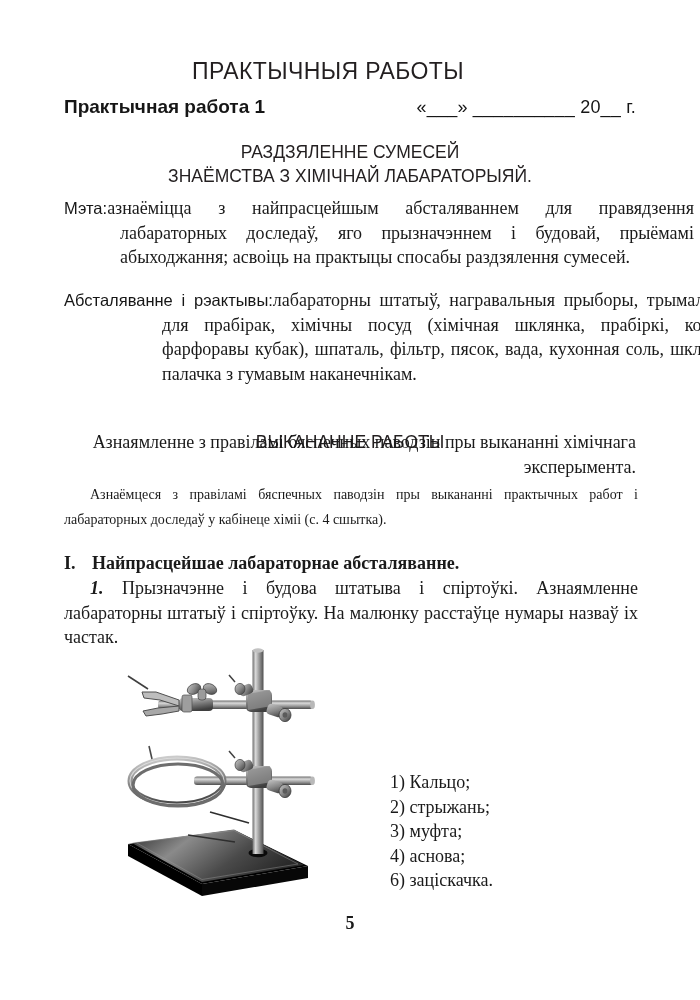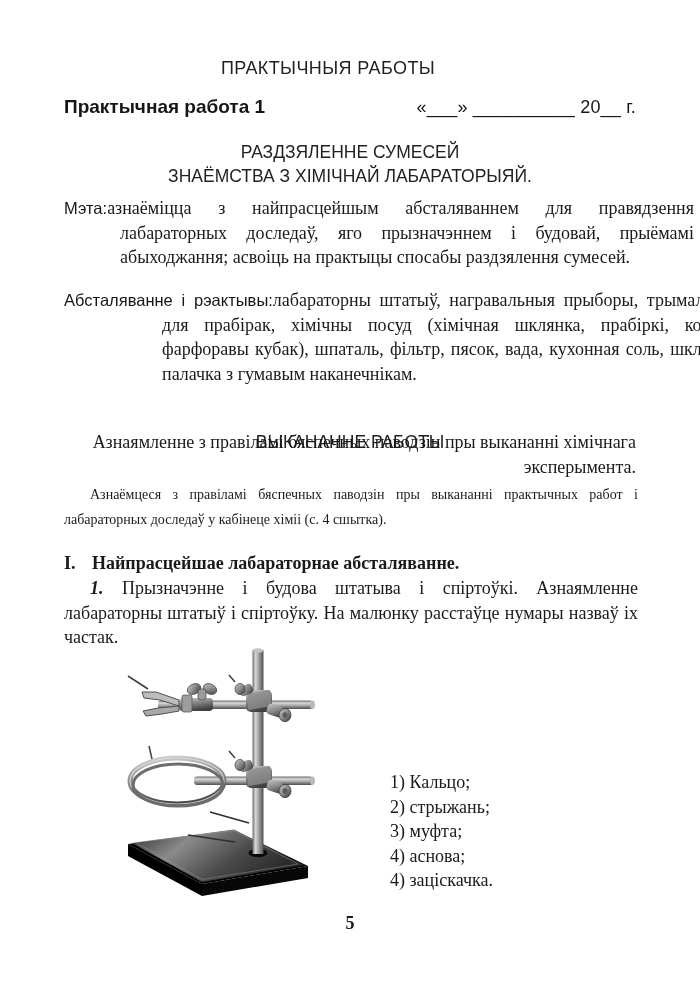--- a/index.html
+++ b/index.html
@@ -23,21 +23,21 @@
   }
 
   
   .main-title {
     position: absolute;
     top: 58px;
     left: 0;
     width: 656px;
     text-align: center;
     font-family: "Liberation Sans", "DejaVu Sans", sans-serif;
-    font-size: 18px;
+    font-size: 23px;
     letter-spacing: 0.4px;
     color: #231f20;
   }
   .work-row {
     position: absolute;
     top: 96px;
     left: 64px;
     width: 572px;
     display: flex;
     align-items: baseline;
@@ -346,18 +346,18 @@
       <line x1="127" y1="175" x2="88" y2="164" stroke="#2e2e2e" stroke-width="1.7"></line>
       <line x1="113" y1="194" x2="66" y2="187" stroke="#2e2e2e" stroke-width="1.7"></line>
     </svg>
   </div>
 
   <div class="legend">
     <div>1) Кальцо;</div>
     <div>2) стрыжань;</div>
     <div>3) муфта;</div>
     <div>4) аснова;</div>
-    <div>4) заціскачка.</div>
+    <div>6) заціскачка.</div>
   </div>
 
   <div class="page-number">5</div>
 
 </div>
 
 </body></html>

